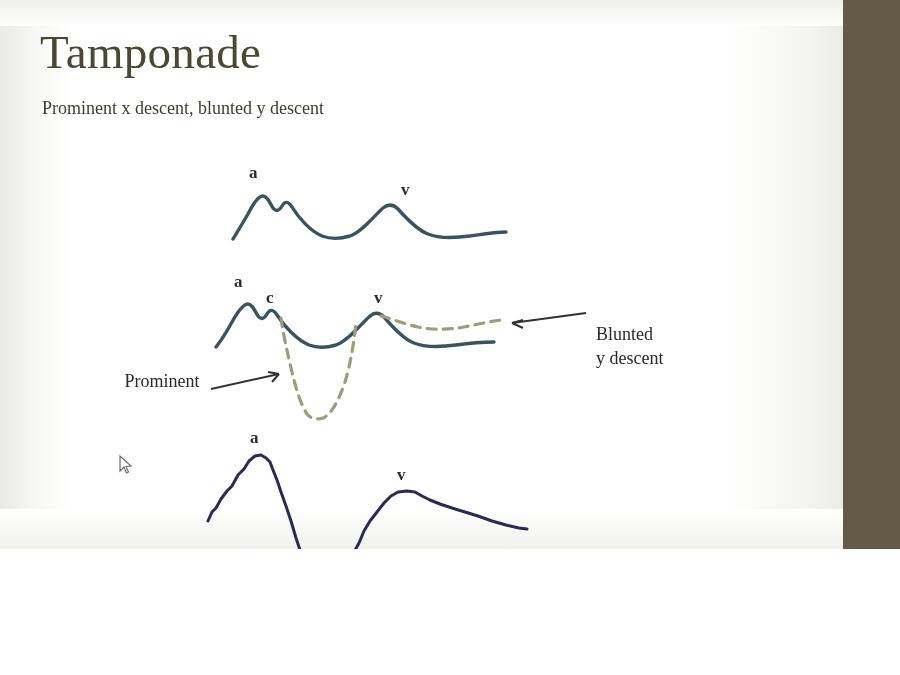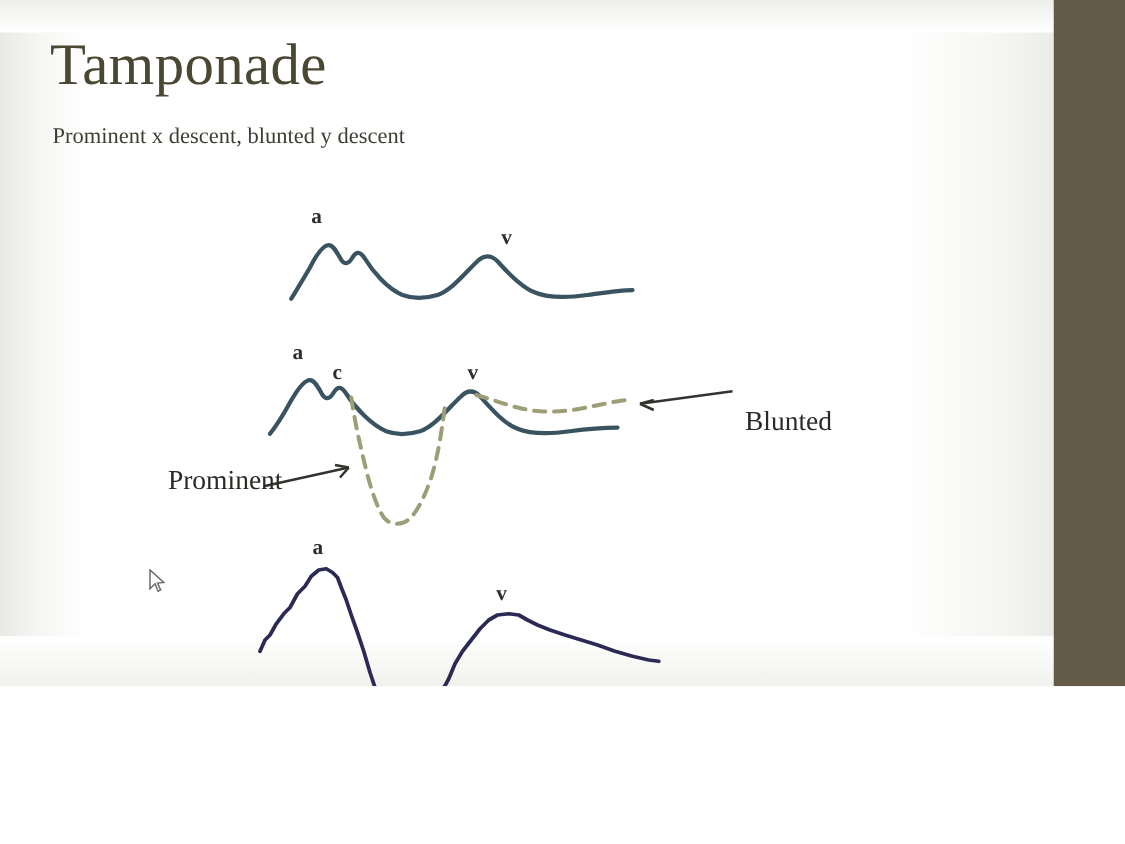--- a/index.html
+++ b/index.html
@@ -83,21 +83,21 @@
   .wave-label {
     position: absolute;
     font-weight: bold;
     font-size: 17px;
     color: #2d2d2b;
     font-family: "Liberation Serif", "DejaVu Serif", serif;
   }
 
   .callout {
     position: absolute;
-    font-size: 22px;
+    font-size: 18px;
     color: #2b2a26;
     line-height: 1.35;
     white-space: nowrap;
   }
   .callout.center-align { text-align: center; }
 
   svg.overlay {
     position: absolute;
     left: 0; top: 0;
     width: 900px; height: 675px;
@@ -189,25 +189,26 @@
   <div class="wave-label" style="left:249px; top:163px;">a</div>
   <div class="wave-label" style="left:401px; top:180px;">v</div>
 
   <div class="wave-label" style="left:234px; top:272px;">a</div>
   <div class="wave-label" style="left:266px; top:288px;">c</div>
   <div class="wave-label" style="left:374px; top:288px;">v</div>
 
   <div class="wave-label" style="left:250px; top:428px;">a</div>
   <div class="wave-label" style="left:397px; top:465px;">v</div>
 
-  <div class="callout center-align" style="left:98px; top:369px; width:128px;text-align:right;">
+  <div class="callout center-align" style="left:98px; top:369px; width:128px;">
     <div>Prominent</div>
   </div>
 
   <div class="callout" style="left:596px; top:322px; width:140px;">
     <div>Blunted</div>
+    <div>y descent</div>
   </div>
 
   <svg class="cursor" style="left:118px; top:455px;" width="16" height="22" viewBox="0 0 16 22" xmlns="http://www.w3.org/2000/svg">
     <path d="M2,1 L2,16 L6,12 L8.5,18 L10.5,17 L8,11.5 L13,11 Z" fill="#ffffff" stroke="#6b6b6b" stroke-width="1.2"></path>
   </svg>
 
 </div>
 
 </body></html>

